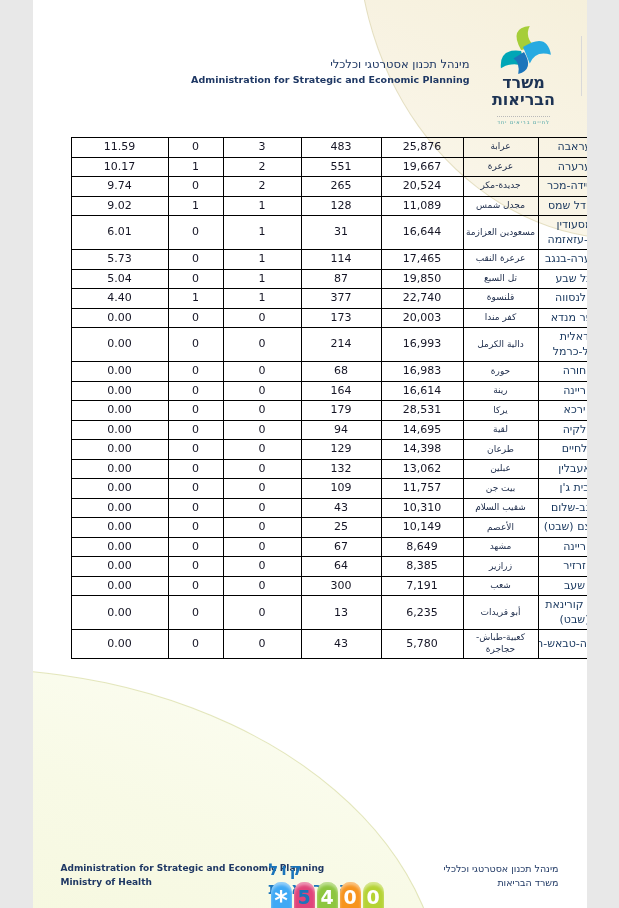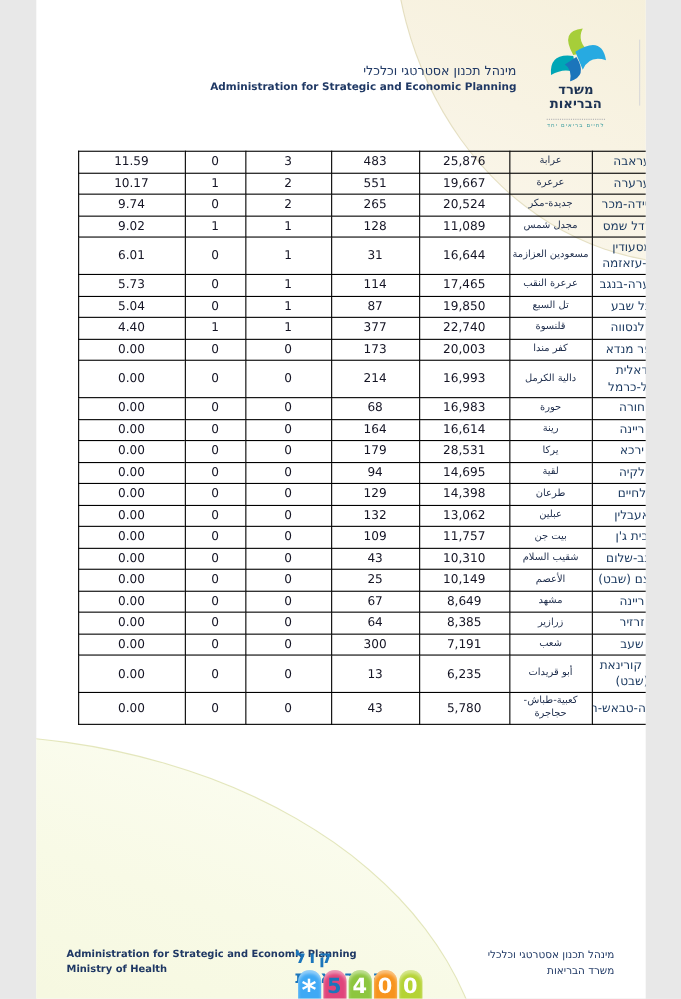--- a/index.html
+++ b/index.html
@@ -22,21 +22,21 @@
     background:linear-gradient(20deg,#f4f6da 0%, #f8fae6 55%, #fdfef6 100%);
     border:1px solid rgba(205,210,140,.5);
     border-top-right-radius:95% 90%;
   }
   
   .hdr-dept { position:absolute; top:57px; left:0; width:437px; text-align:right; color:#1f3864; }
   .hdr-dept .he { font-size:11.5px; }
   .hdr-dept .en { font-size:9.5px; font-weight:bold; margin-top:3px; }
   .moh-logo { position:absolute; left:447px; top:24px; width:88px; text-align:center; }
   .moh-logo svg { display:block; margin:0 auto; }
-  .moh-name { font-size:12px; font-weight:bold; color:#1d3354; line-height:1.05; margin-top:1px; }
+  .moh-name { font-size:16px; font-weight:bold; color:#1d3354; line-height:1.05; margin-top:1px; }
   .moh-tagline { font-size:5px; color:#3d9ea0; letter-spacing:1px; margin-top:2px;
                  border-top:1px dotted #b9b9b9; padding-top:2px; display:inline-block; }
   .hdr-divider { position:absolute; left:548px; top:36px; height:60px; border-left:1px solid #d9d9d9; }
   .emblem { position:absolute; left:570px; top:31px; width:42px; text-align:center;font-style:italic; }
   
   table.towns {
     position:absolute; left:38px; top:137px; width:540px;
     border-collapse:collapse; table-layout:fixed;
     font-size:11px; color:#141424;
   }

